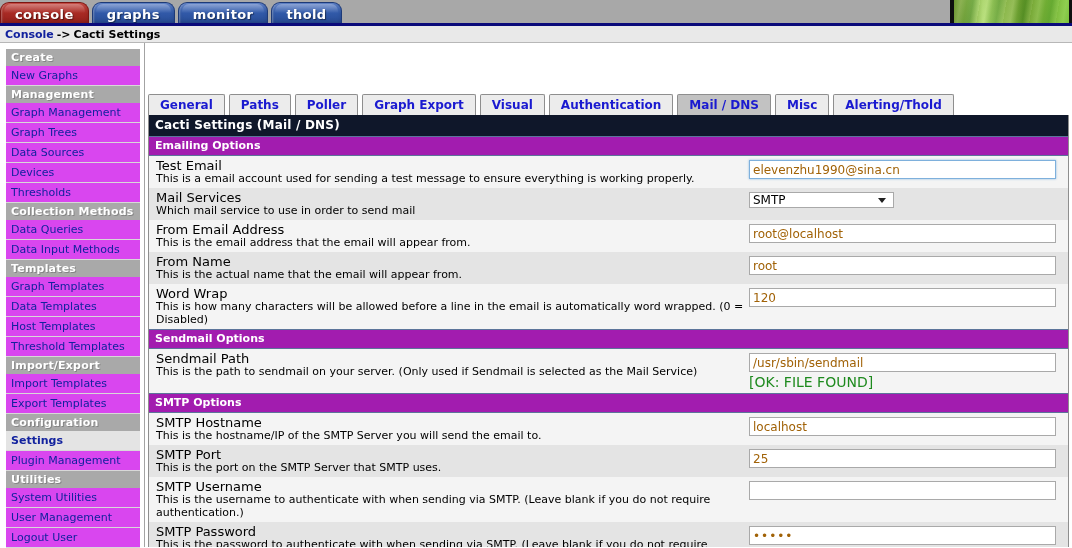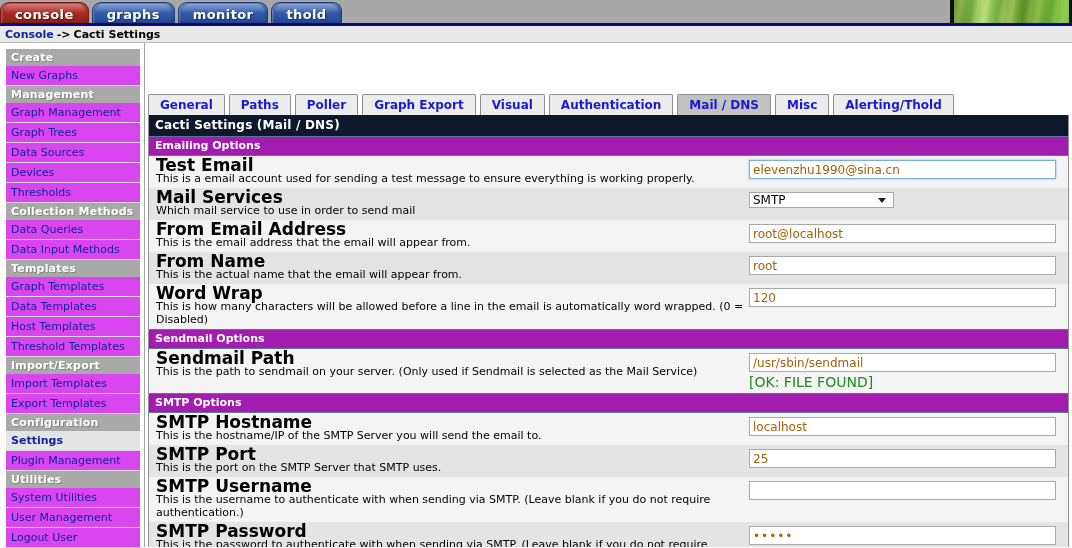--- a/index.html
+++ b/index.html
@@ -195,22 +195,22 @@
   .field-row.odd  { background: #f4f4f4; }
   .field-row.even { background: #e4e4e4; }
   .field-left {
     width: 600px;
     min-width: 600px;
     padding-left: 7px;
     padding-right: 4px;
     line-height: 13px;
   }
   .field-name {
-    font-weight: bold;
-    font-size: 17px;
+    font-weight: normal;
+    font-size: 13px;
     color: #000;
     display: block;
   }
   .field-desc {
     font-size: 11px;
     color: #000;
     display: block;
   }
   .field-right {
     flex: 1;

